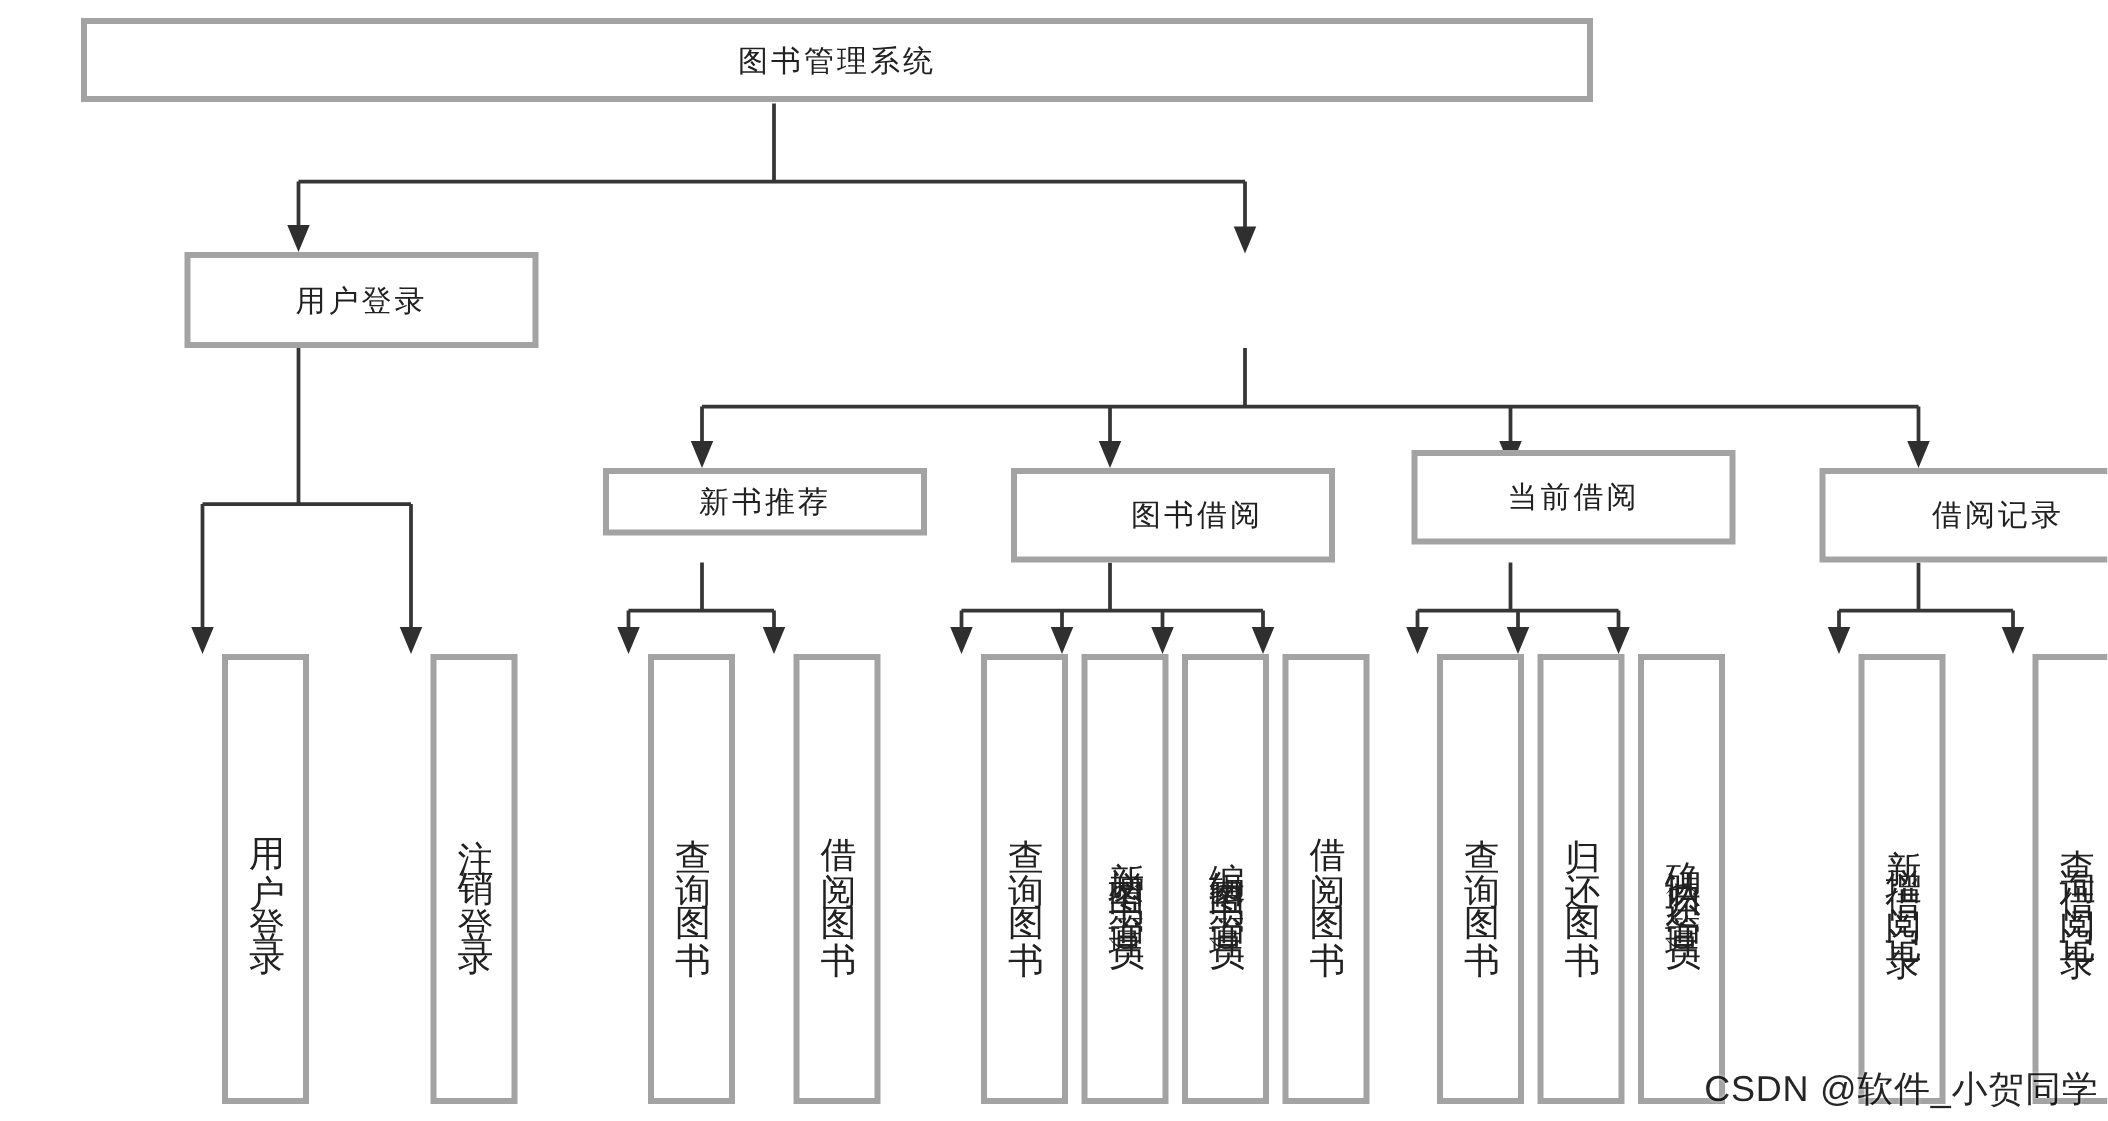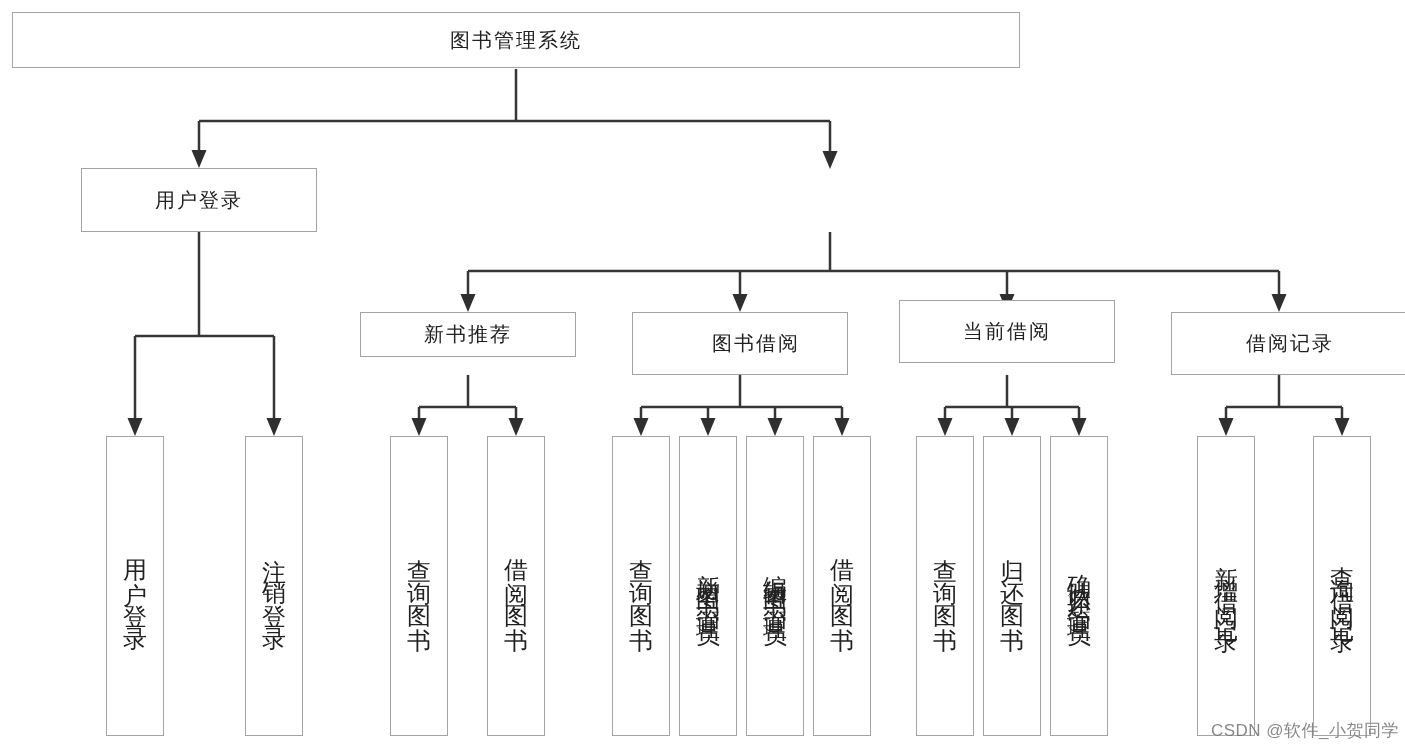--- a/index.html
+++ b/index.html
@@ -13,44 +13,45 @@
   }
   #connectors {
     position: absolute;
     left: 0; top: 0;
     width: 1405px; height: 747px;
     pointer-events: none;
   }
   .node {
     position: absolute;
     box-sizing: border-box;
-    border: 1px solid #a3a3a3;
+    border: 4px solid #a3a3a3;
     background: #ffffff;
     display: flex;
     align-items: center;
     justify-content: center;
     color: #212121;
     z-index: 2;
+    margin-left: 42px;
   }
   .hnode { font-size: 20px; letter-spacing: 2px; white-space: nowrap; }
   .leaf  { width: 58px; height: 300px; top: 436px; }
   .vtext {
     writing-mode: vertical-rl;
     text-orientation: mixed;
     color: #212121;
   }
   .sp4 { font-size: 24px; letter-spacing: 23px; }
   .sp6 { font-size: 24px; letter-spacing: 13px; }
   .sp9 { font-size: 24px; letter-spacing: 7px; }
   #watermark {
     position: absolute;
     right: 6px;
     bottom: 5px;
-    font-size: 17px;
-    color: #737373;
+    font-size: 24px;
+    color: #000000;
     opacity: 0.85;
     letter-spacing: 0.5px;
     z-index: 10;
     white-space: nowrap;
     text-shadow: 0 0 2px rgba(255,255,255,0.9);
     text-align: right;
   }
 </style>
 </head>
 <body>

